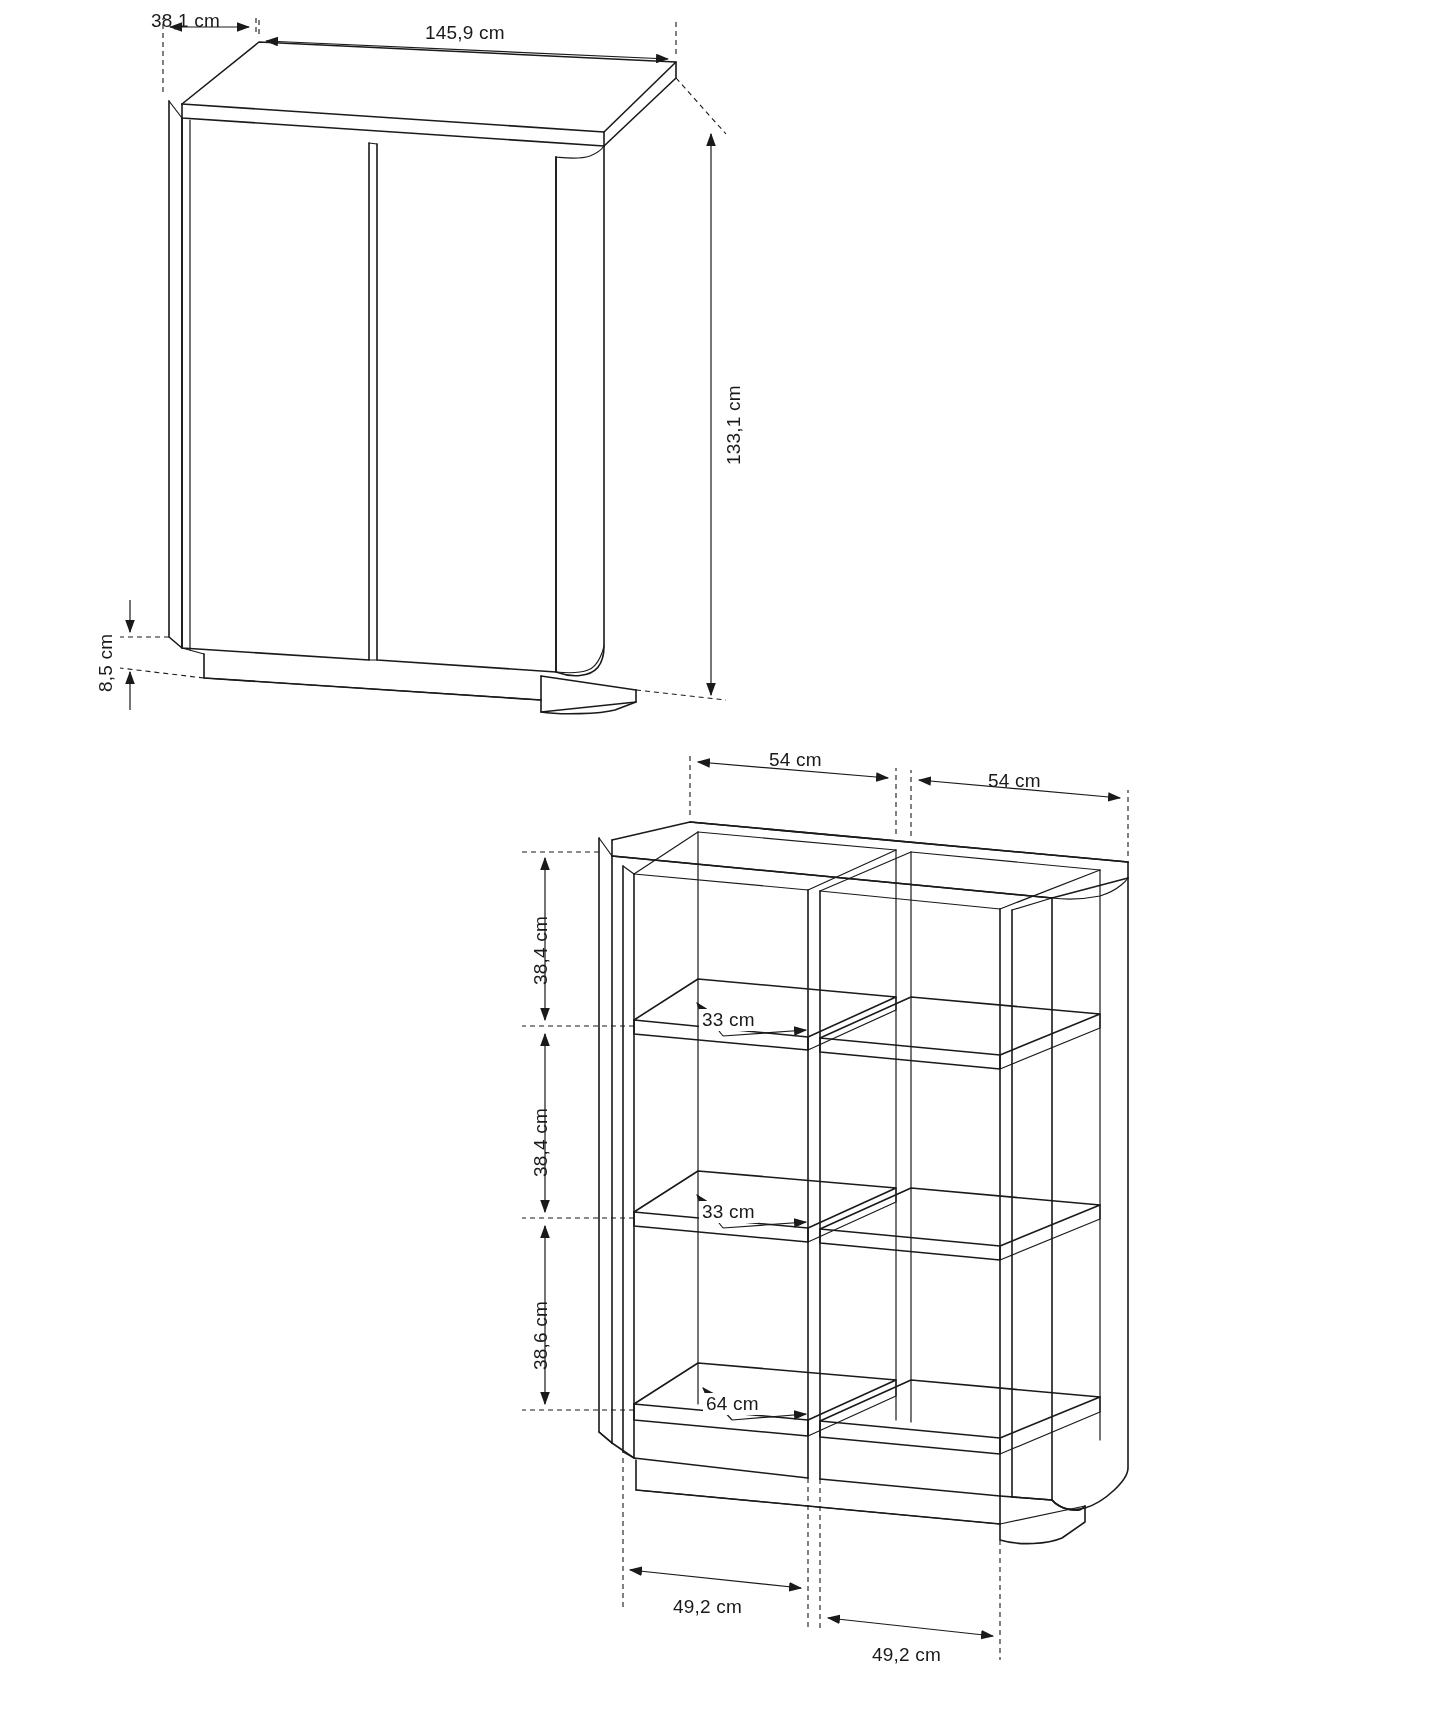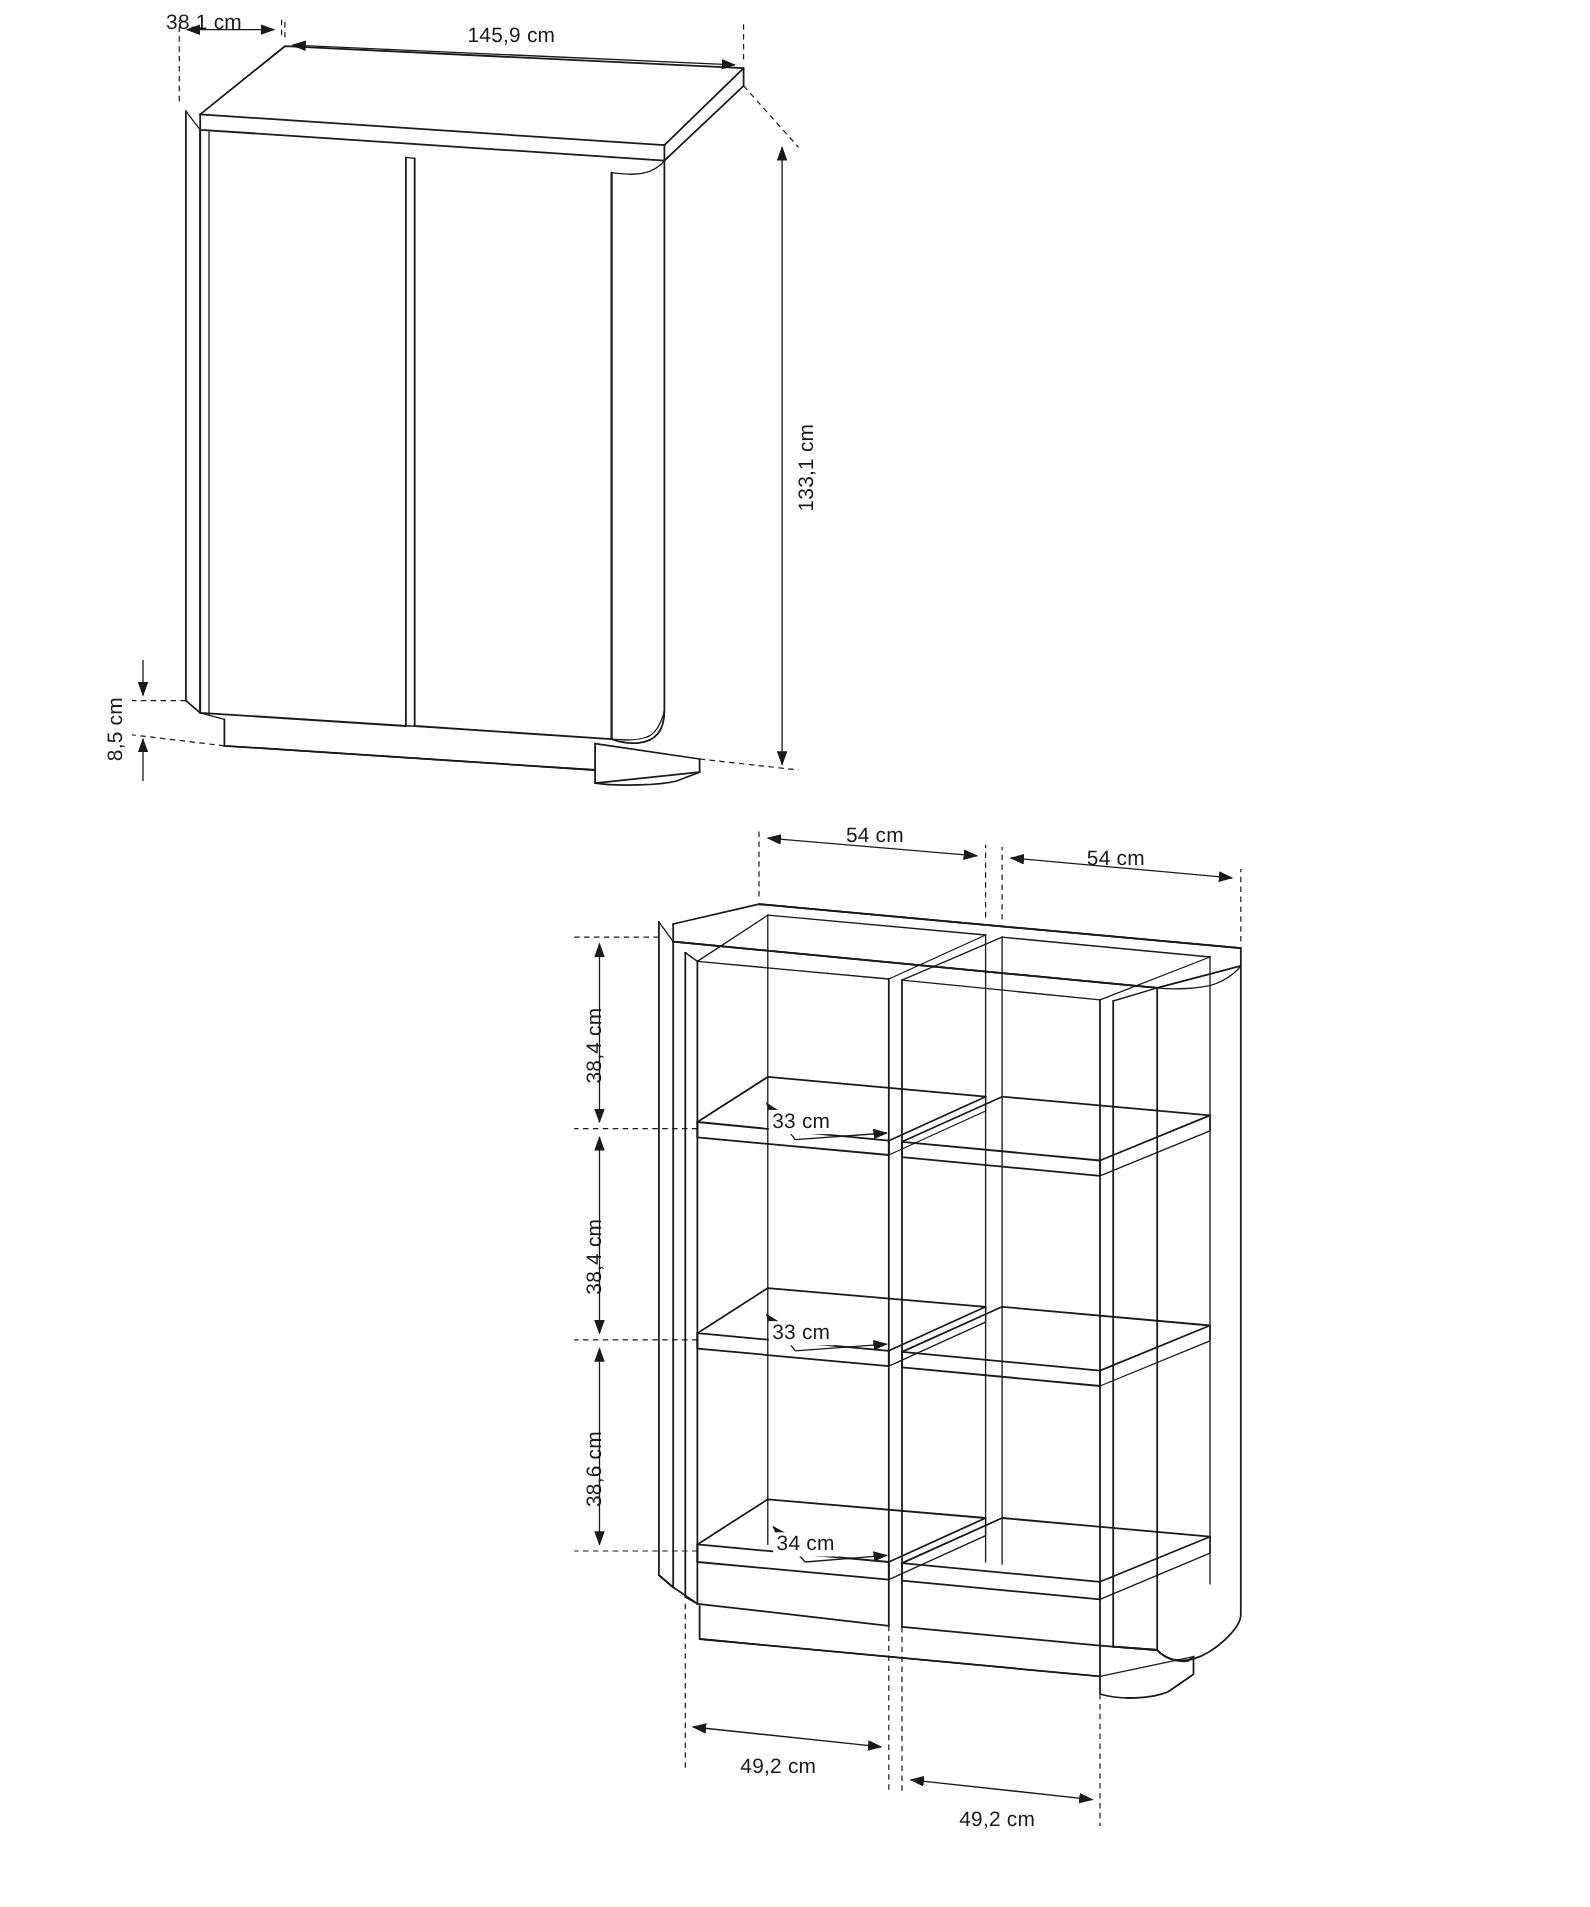--- a/index.html
+++ b/index.html
@@ -260,19 +260,19 @@
   <div class="dimlabel vert" style="left:530px; top:985px;">38,4 cm</div>
 
   <div class="dimlabel vert" style="left:530px; top:1177px;">38,4 cm</div>
 
   <div class="dimlabel vert" style="left:530px; top:1370px;">38,6 cm</div>
 
   <div class="dimlabel" style="left:699px; top:1009px; background:#fff; padding:0 3px;">33 cm</div>
 
   <div class="dimlabel" style="left:699px; top:1201px; background:#fff; padding:0 3px;">33 cm</div>
 
-  <div class="dimlabel" style="left:703px; top:1393px; background:#fff; padding:0 3px;">34 cm</div>
+  <div class="dimlabel" style="left:703px; top:1393px; background:#fff; padding:0 3px;">64 cm</div>
 
   <div class="dimlabel" style="left:673px; top:1596px;">49,2 cm</div>
 
   <div class="dimlabel" style="left:872px; top:1644px;">49,2 cm</div>
 
 </div>
 
 </body></html>

